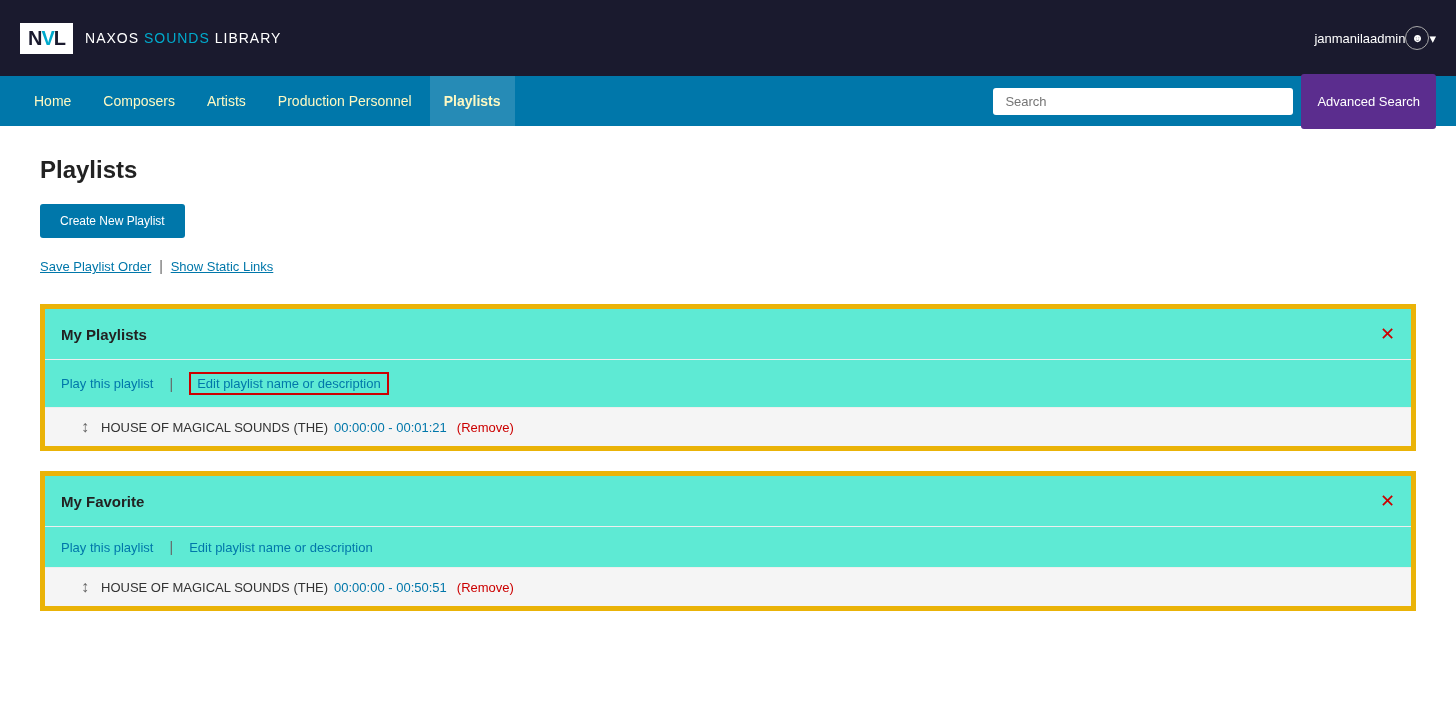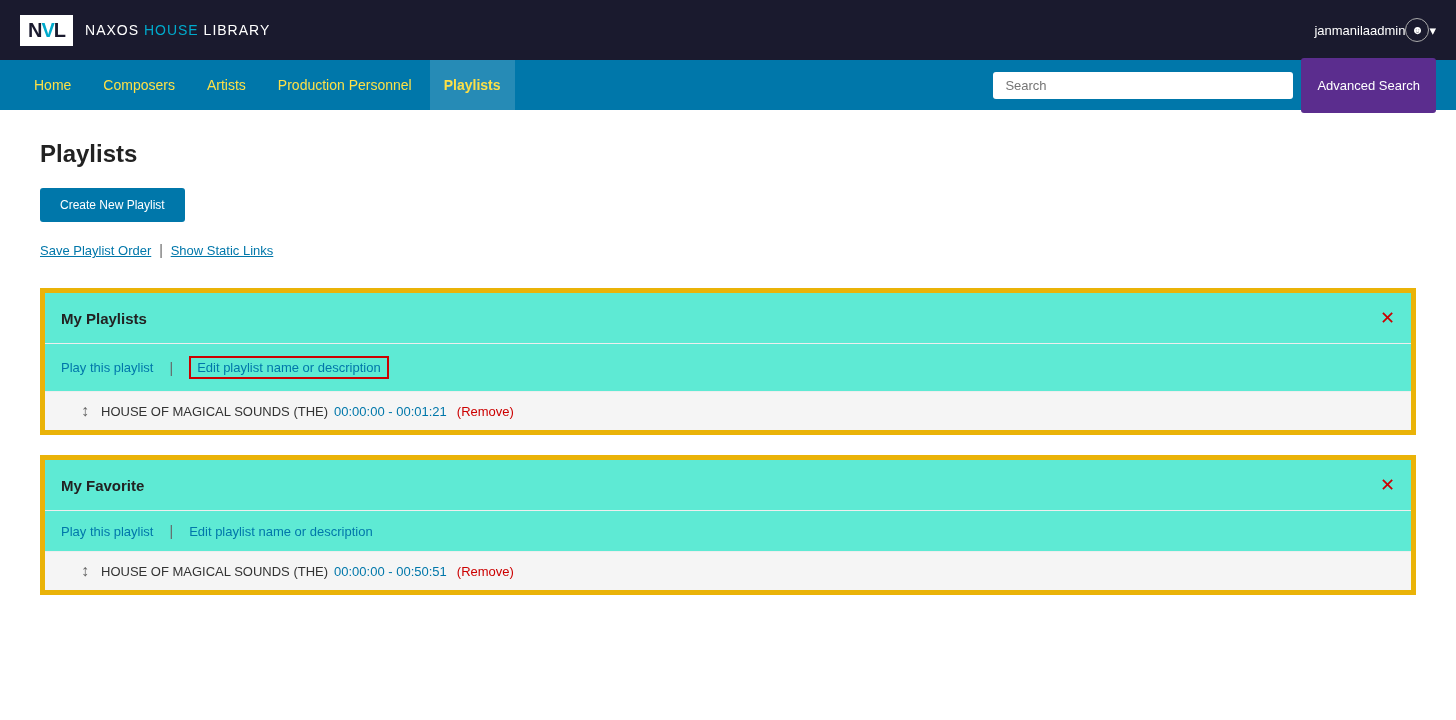--- a/index.html
+++ b/index.html
@@ -5,21 +5,21 @@
     * { margin: 0; padding: 0; box-sizing: border-box; }
     body { font-family: Arial, sans-serif; font-size: 14px; background: #f5f5f5; }
 
     
     .top-bar {
       background: #1a1a2e;
       display: flex;
       align-items: center;
       justify-content: space-between;
       padding: 0 20px;
-      height: 60px;
+      height: 76px;
     }
     .logo-area {
       display: flex;
       align-items: center;
       gap: 12px;
     }
     .logo-box {
       background: white;
       color: #1a1a2e;
       font-weight: 900;
@@ -56,21 +56,21 @@
     
     .nav-bar {
       background: #0077aa;
       display: flex;
       align-items: center;
       padding: 0 20px;
       height: 50px;
       gap: 4px;
     }
     .nav-item {
-      color: #fde047;
+      color: #fef9c3;
       text-decoration: none;
       padding: 12px 14px;
       height: 50px;
       display: flex;
       align-items: center;
       font-size: 14px;
       cursor: pointer;
       white-space: nowrap;
     }
     .nav-item.active { background: rgba(255,255,255,0.15); font-weight: 600; }
@@ -218,21 +218,21 @@
       cursor: pointer;
     }
   </style>
 </head>
 <body>
 
 <div class="top-bar">
   <div class="logo-area">
     <div class="logo-box">N<span>V</span>L</div>
     <div class="site-name">
-      NAXOS <span>HOUSE</span> LIBRARY
+      NAXOS <span>SOUNDS</span> LIBRARY
     </div>
   </div>
   <div class="user-area">
     <span>janmanilaadmin</span>
     <div class="user-icon">☻</div>
     <span>▾</span>
   </div>
 </div>
 
 <nav class="nav-bar">

